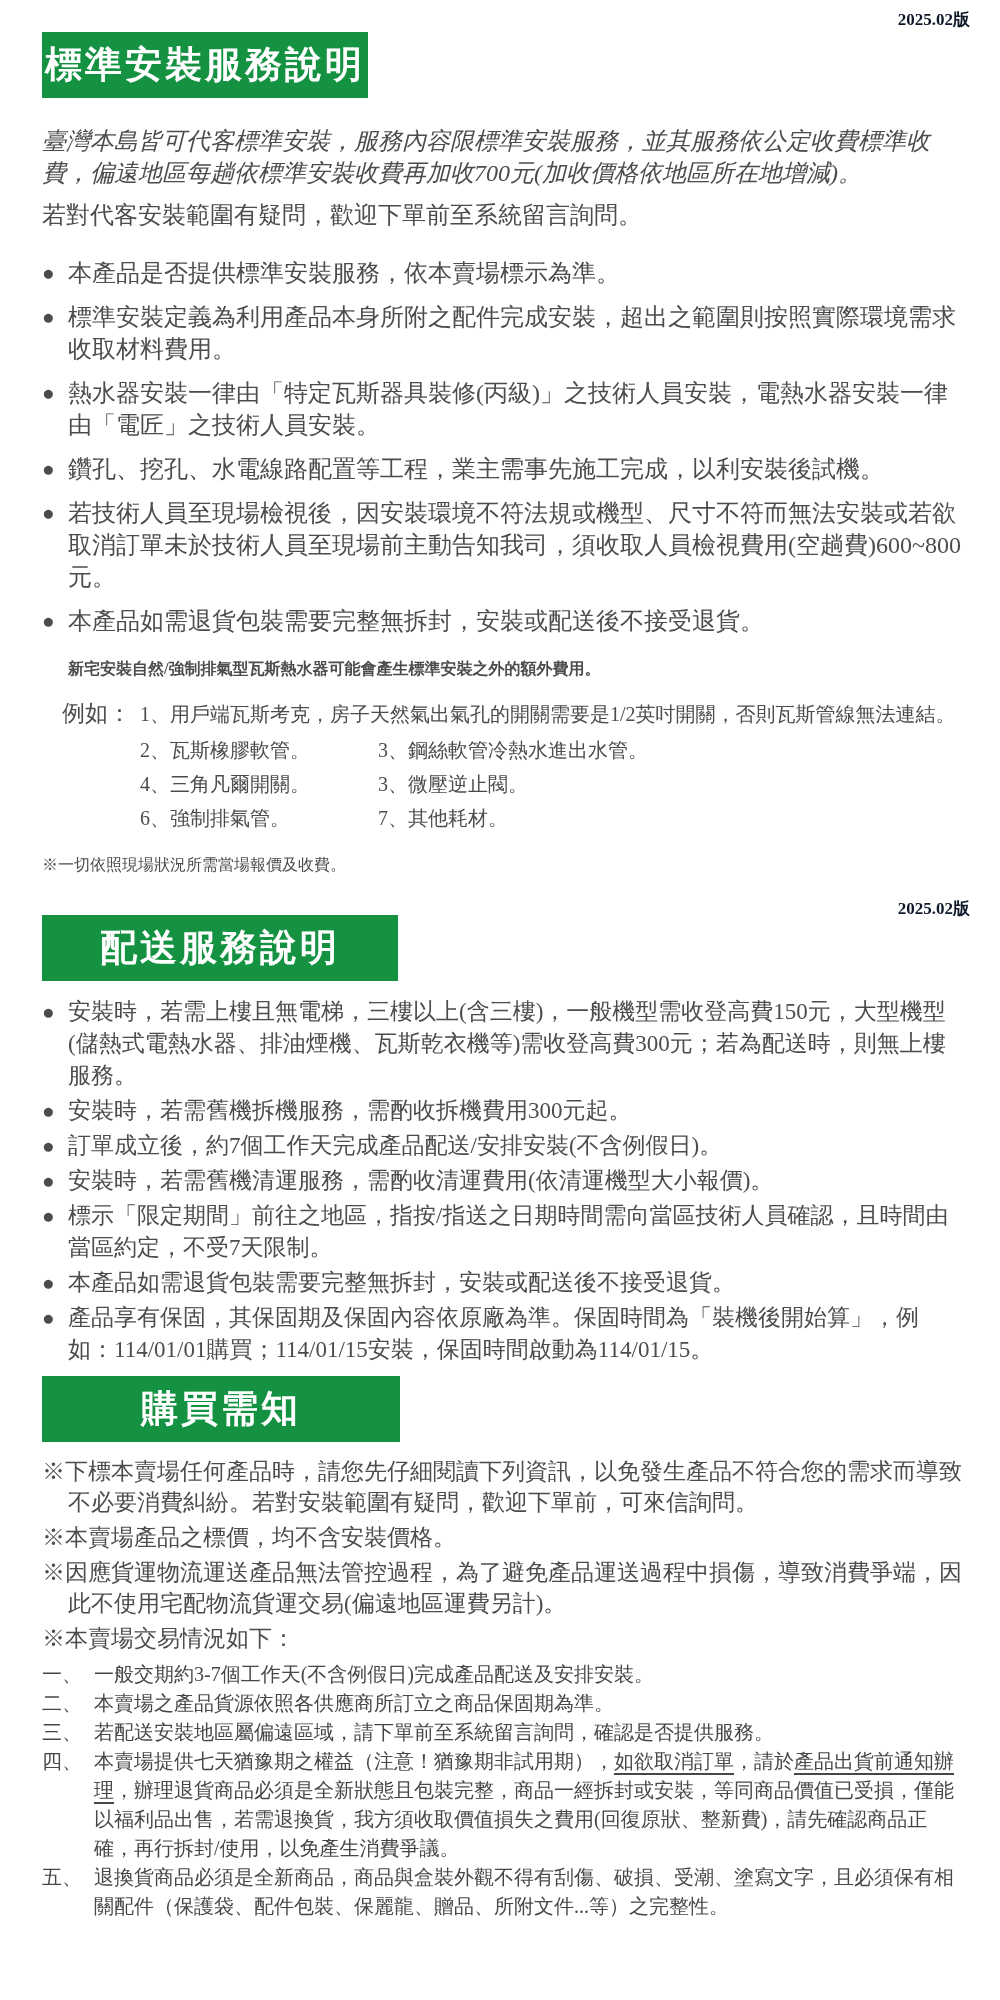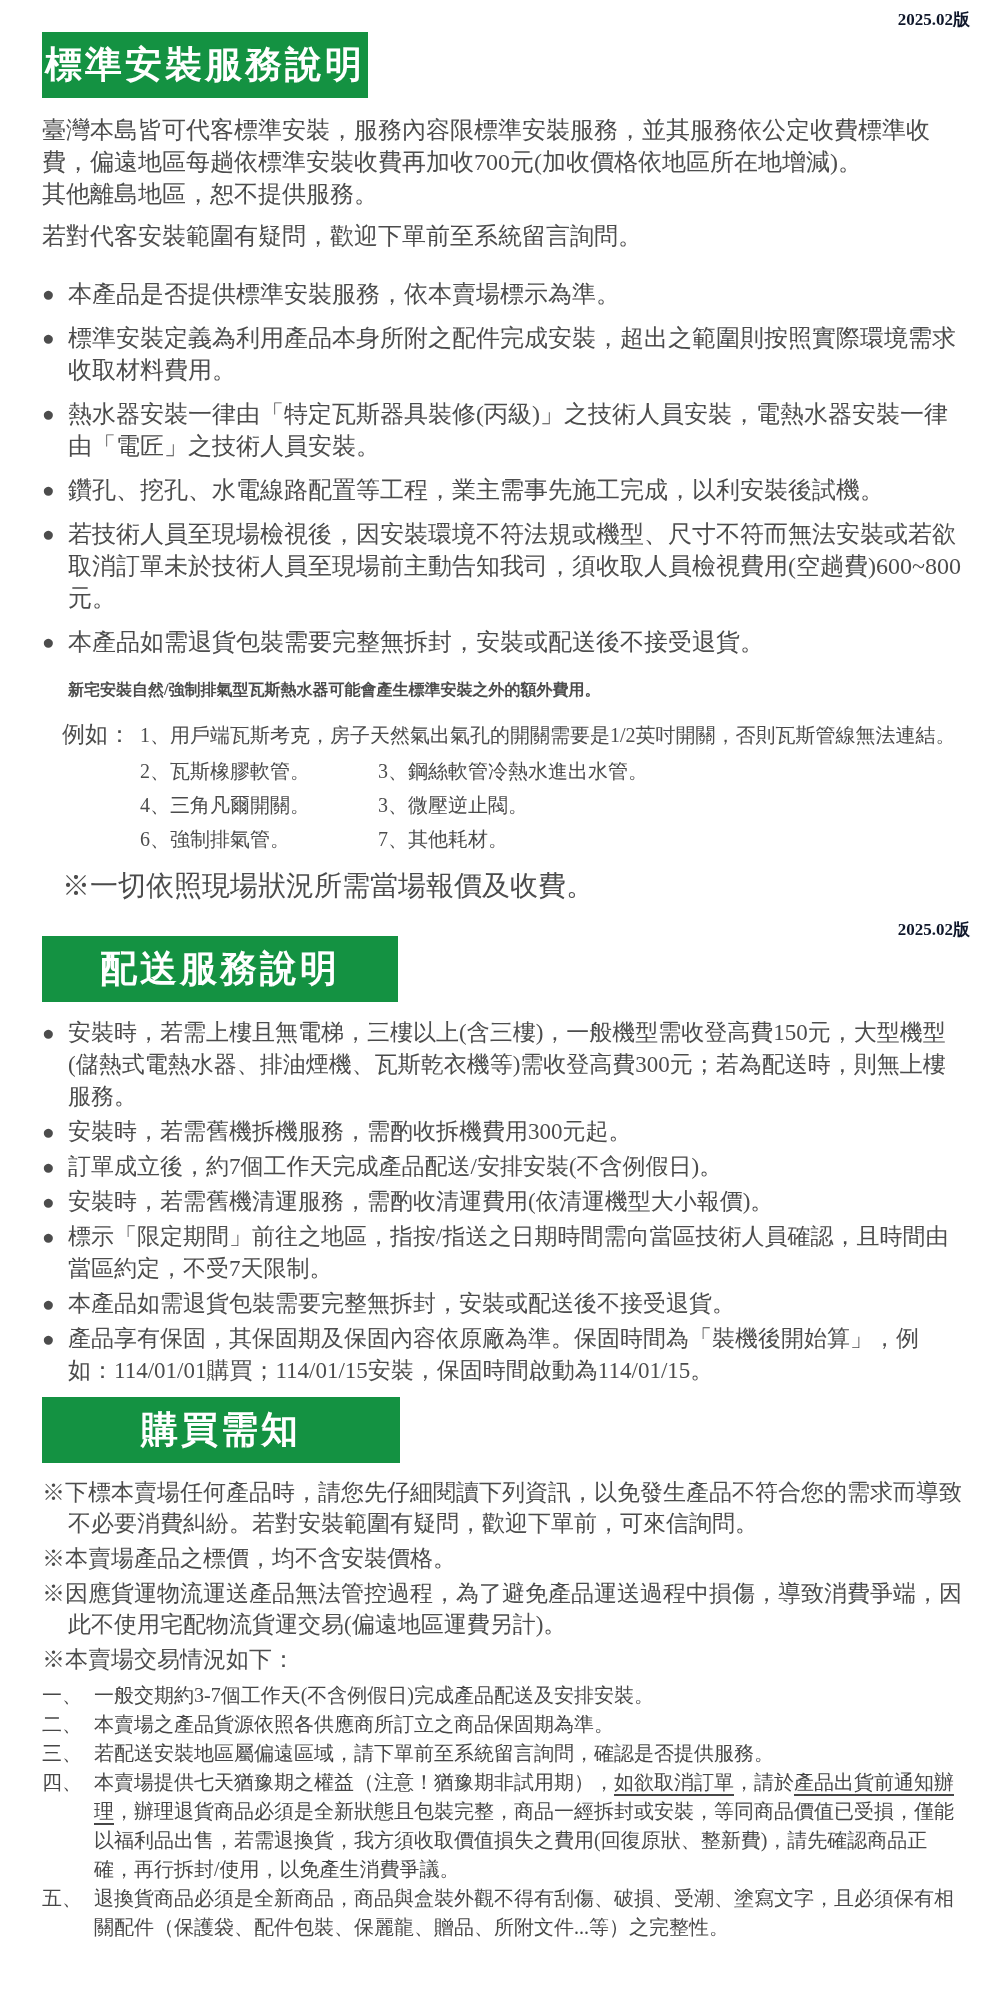--- a/index.html
+++ b/index.html
@@ -37,21 +37,21 @@
     height:66px;
   }
   .gh1{width:326px;margin-top:2px;}
   .gh2{width:356px;margin-top:-4px;}
   .gh3{width:358px;margin-top:10px;}
   .para{
     font-size:24px;
     line-height:32px;
     margin-top:0;
   }
-  .intro{margin-top:16px;}
+  .intro{margin-top:27px;font-style:italic;}
   .question{margin-top:10px;margin-bottom:26px;}
   .bullet{
     display:flex;
     font-size:24px;
     line-height:32px;
   }
   .s1 .bullet{margin-bottom:12px;}
   .s2 .bullet{margin-bottom:3px;font-size:23px;}
   .dot{
     flex:0 0 26px;
@@ -90,22 +90,21 @@
   .ex-grid{
     display:grid;
     grid-template-columns:238px auto;
     row-gap:5px;
     margin-top:7px;
     font-size:20px;
     line-height:29px;
   }
   .final-note{
     margin-top:16px;
-    margin-left:20px;
-    font-size:28px;
+    font-size:16px;
     line-height:32px;
   }
   .s2-block{margin-top:18px;}
   .s2-bullets{margin-top:15px;}
   .s2 .bullet{line-height:32px;}
   .s3-notes{margin-top:14px;}
   .s3-notes .note{font-size:23px;line-height:31px;margin-bottom:4px;}
   .numlist{margin-top:6px;}
   .num-item{
     display:flex;
@@ -125,21 +124,20 @@
 
 <div class="page">
 
   <div class="section s1">
     <div class="version">2025.02版</div>
     <div class="green-header gh1">
       <span>標準安裝服務說明</span>
     </div>
 
     <p class="para intro">臺灣本島皆可代客標準安裝，服務內容限標準安裝服務，並其服務依公定收費標準收費，偏遠地區每趟依標準安裝收費再加收700元(加收價格依地區所在地增減)。</p>
-    <p class="para">其他離島地區，恕不提供服務。</p>
     <p class="para question">若對代客安裝範圍有疑問，歡迎下單前至系統留言詢問。</p>
 
     <div class="bullet">
       <span class="dot">●</span>
       <span class="btxt">本產品是否提供標準安裝服務，依本賣場標示為準。</span>
     </div>
     <div class="bullet">
       <span class="dot">●</span>
       <span class="btxt">標準安裝定義為利用產品本身所附之配件完成安裝，超出之範圍則按照實際環境需求收取材料費用。</span>
     </div>

